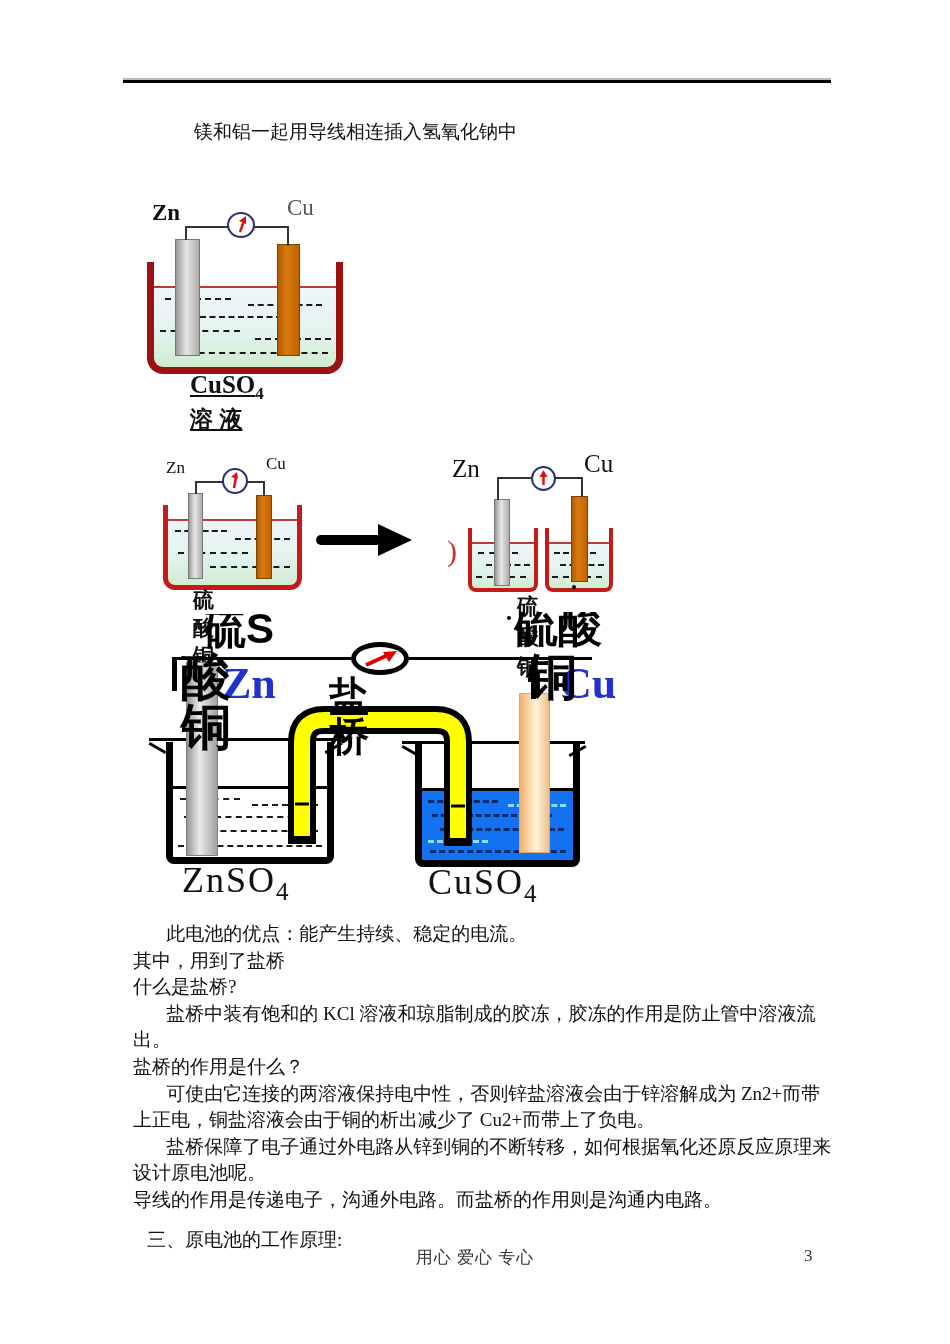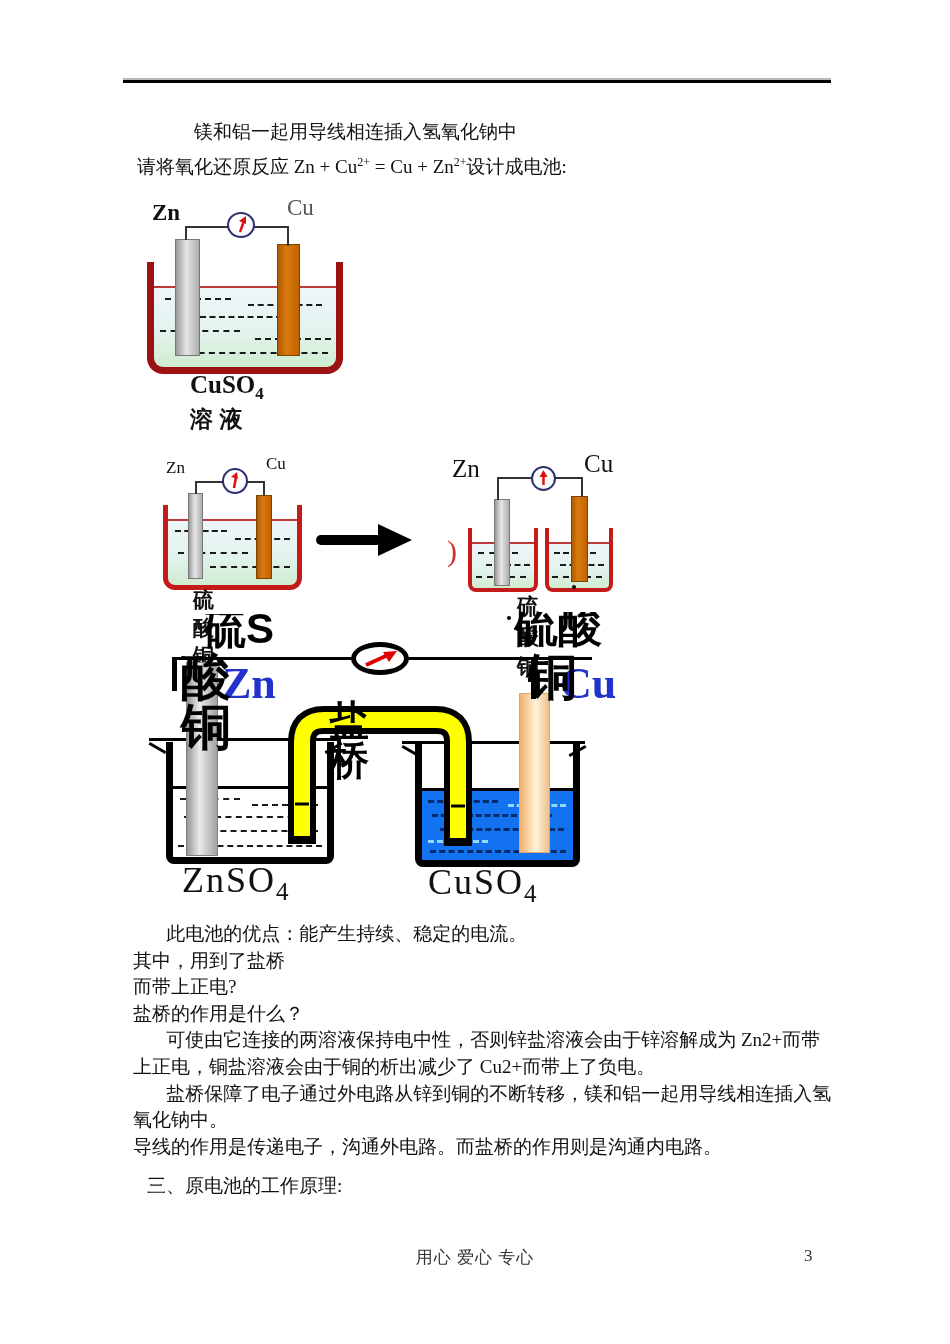--- a/index.html
+++ b/index.html
@@ -54,21 +54,20 @@
   .footer-motto{position:absolute;left:0;right:0;top:1246px;text-align:center;font-size:17px;color:#333;letter-spacing:1px;}
   .footer-page{position:absolute;left:804px;top:1246px;font-size:17px;color:#333;}
 </style>
 </head>
 <body>
 
 <div class="top-rule"></div>
 
 <div class="intro">
   <p class="ind3">镁和铝一起用导线相连插入氢氧化钠中</p>
-  <p><span>请将氧化还原反应 Zn + Cu</span><sup>2+</sup><span> = Cu + Zn</span><sup>2+</sup><span>设计成电池:</span></p>
 </div>
 
 <div class="fig">
   <div class="abs solgrad" style="left:154px;top:286px;width:182px;height:81px;"></div>
   <div class="dsh" style="left:165px;top:298px;width:66px;"></div>
   <div class="dsh" style="left:248px;top:304px;width:74px;"></div>
   <div class="dsh" style="left:200px;top:316px;width:82px;"></div>
   <div class="dsh" style="left:160px;top:330px;width:80px;"></div>
   <div class="dsh" style="left:255px;top:338px;width:76px;"></div>
   <div class="dsh" style="left:178px;top:352px;width:150px;"></div>
@@ -79,21 +78,21 @@
   <div class="abs wire" style="left:185px;top:226px;width:2px;height:14px;"></div>
   <div class="abs wire" style="left:287px;top:226px;width:2px;height:20px;"></div>
   <div class="abs ammeter" style="left:227px;top:212px;width:28px;height:26px;">
     <svg width="22" height="20">
         <line x1="10" y1="17" x2="14" y2="6" stroke="#dd1111" stroke-width="2.5"></line>
         <polygon points="16,1 9,6 16,9" fill="#dd1111"></polygon>
       </svg>
   </div>
   <div class="abs lbl-serif" style="left:152px;top:200px;font-size:23px;font-weight:bold;">Zn</div>
   <div class="abs lbl-serif" style="left:287px;top:195px;font-size:23px;color:#555;">Cu</div>
-  <div class="abs f1cap" style="left:190px;top:371px;"><span class="lbl-serif">CuSO</span><sub>4</sub><span class="cap-bold" style="font-size:23px;">溶 液</span></div>
+  <div class="abs f1cap" style="left:190px;top:371px;text-decoration:underline;"><span class="lbl-serif">CuSO</span><sub>4</sub><span class="cap-bold" style="font-size:23px;">溶 液</span></div>
 </div>
 
 <div class="fig">
 
   <div class="abs solgrad" style="left:168px;top:519px;width:129px;height:66px;"></div>
   <div class="dsh" style="left:175px;top:530px;width:52px;"></div>
   <div class="dsh" style="left:235px;top:538px;width:55px;"></div>
   <div class="dsh" style="left:178px;top:552px;width:70px;"></div>
   <div class="dsh" style="left:210px;top:566px;width:80px;"></div>
   <div class="abs beaker2" style="left:163px;top:505px;width:139px;height:85px;"></div>
@@ -194,31 +193,32 @@
   <div class="abs clipbox" style="left:193px;top:614px;width:92px;height:40px;text-align:center;">
     <span class="big-black" style="display:block;font-size:42px;margin-top:-6px;">硫S</span>
   </div>
   <div class="abs big-black" style="left:181px;top:652px;font-size:50px;">酸铜</div>
   <div class="abs clipbox" style="left:500px;top:612px;width:104px;height:42px;margin-left:14px;">
     <span class="big-black" style="display:block;font-size:44px;margin-top:-8px;">硫酸</span>
   </div>
   <div class="abs big-black" style="left:527px;top:652px;font-size:50px;">铜</div>
   <div class="dot" style="left:572px;top:585px;"></div>
 
-  <div class="abs big-black" style="left:329px;top:700px;font-size:40px;letter-spacing:6px;">盐 桥</div>
+  <div class="abs big-black" style="left:329px;top:676px;font-size:40px;letter-spacing:6px;">盐 桥</div>
 
   <div class="abs f3label lbl-serif" style="left:182px;top:862px;"><span>ZnSO</span><sub>4</sub></div>
   <div class="abs f3label lbl-serif" style="left:428px;top:864px;"><span>CuSO</span><sub>4</sub></div>
 </div>
 
 <div class="bodytext">
   <p class="ind">此电池的优点：能产生持续、稳定的电流。</p>
   <p>其中，用到了盐桥</p>
-  <p>而带上正电?</p>
+  <p>什么是盐桥?</p>
+  <p class="ind">盐桥中装有饱和的 KCl 溶液和琼脂制成的胶冻，胶冻的作用是防止管中溶液流出。</p>
   <p>盐桥的作用是什么？</p>
   <p class="ind">可使由它连接的两溶液保持电中性，否则锌盐溶液会由于锌溶解成为 Zn2+而带上正电，铜盐溶液会由于铜的析出减少了 Cu2+而带上了负电。</p>
-  <p class="ind">盐桥保障了电子通过外电路从锌到铜的不断转移，镁和铝一起用导线相连插入氢氧化钠中。</p>
+  <p class="ind">盐桥保障了电子通过外电路从锌到铜的不断转移，如何根据氧化还原反应原理来设计原电池呢。</p>
   <p>导线的作用是传递电子，沟通外电路。而盐桥的作用则是沟通内电路。</p>
   <p class="heading">三、原电池的工作原理:</p>
 </div>
 
 <div class="footer-motto">用心  爱心  专心</div>
 <div class="footer-page">3</div>
 
 </body></html>

